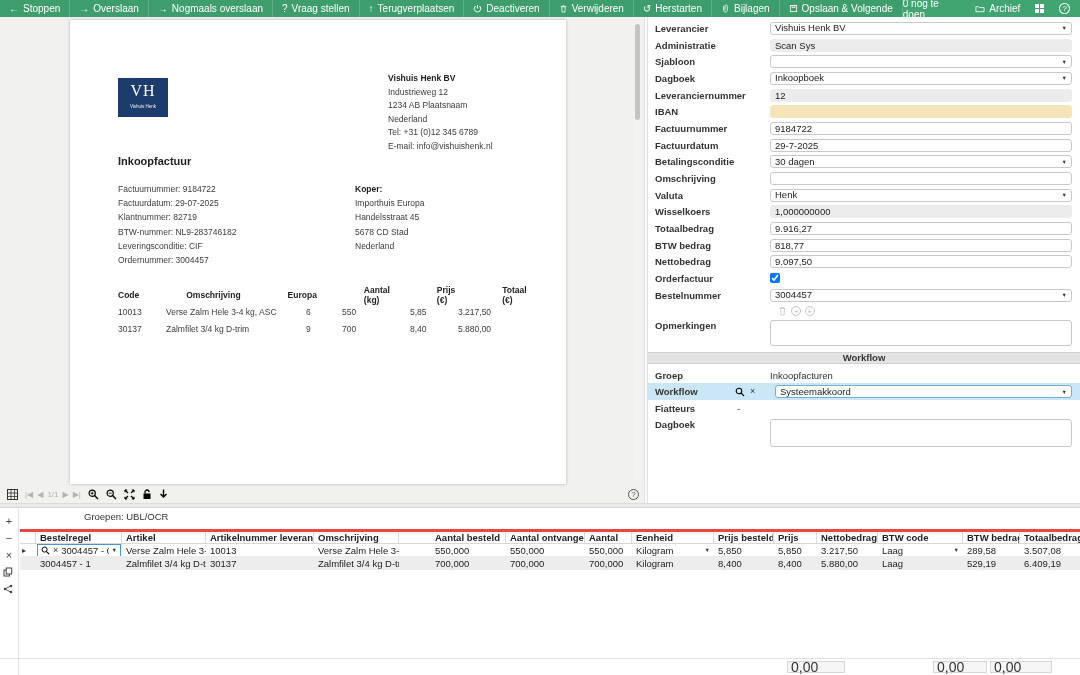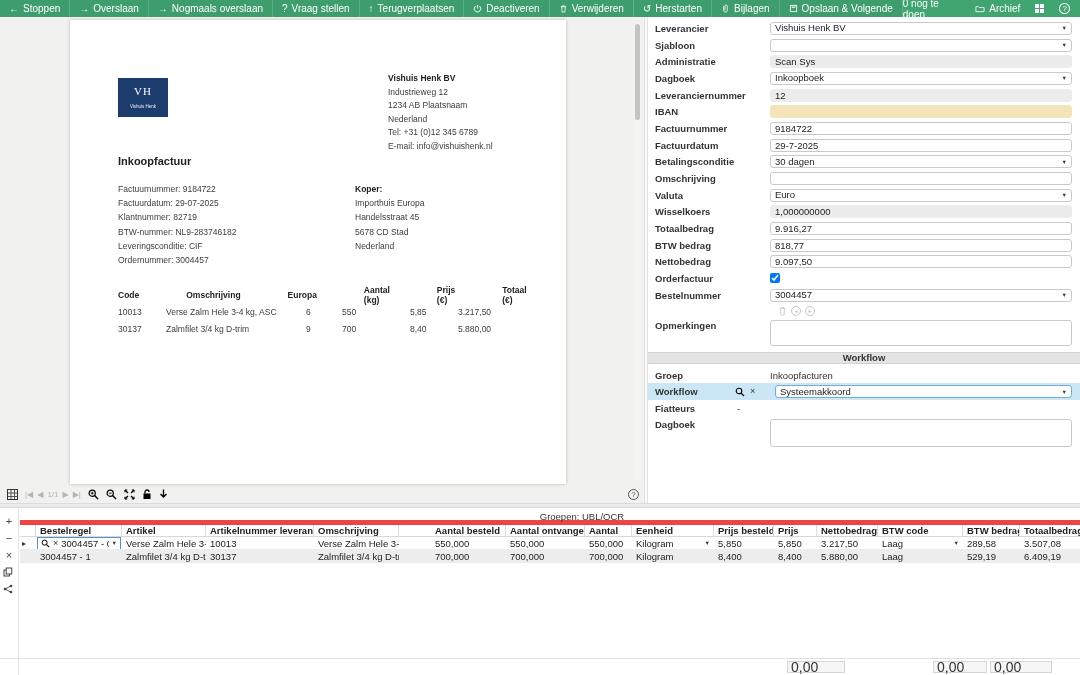--- a/index.html
+++ b/index.html
@@ -21,21 +21,21 @@
 
   
   .viewer { position:absolute; top:17px; left:0; width:646px; bottom:172px; background:#f1f1f0; }
   .page { position:absolute; left:70px; top:3px; width:496px; height:464px; background:#fff;
           box-shadow:0 0 3px rgba(0,0,0,0.25); font-size:8.5px; color:#3c3c3c; }
   .vscroll { position:absolute; right:5px; top:5px; width:7px; height:458px; background:#f3f3f3; }
   .vthumb { position:absolute; top:2px; left:1px; width:5px; height:96px; background:#c4c4c4; border-radius:3px; }
 
   .logo { position:absolute; left:48px; top:58px; width:50px; height:39px; background:#1d3c6e;
           color:#fff; text-align:center; }
-  .logo .vh { font-family:"Liberation Serif", serif; font-size:11px; line-height:26px; letter-spacing:1px; }
+  .logo .vh { font-family:"Liberation Serif", serif; font-size:16px; line-height:26px; letter-spacing:1px; }
   .logo .cap { font-size:4.5px; line-height:5px; opacity:.9; }
 
   .sup-block { position:absolute; left:318px; top:52px; width:160px; line-height:13.5px; }
   .sup-block .nm { font-weight:bold; color:#222; }
 
   .inv-title { position:absolute; left:48px; top:135px; font-size:11px; font-weight:bold; color:#222; }
 
   .inv-meta { position:absolute; left:48px; top:162px; line-height:14.2px; }
   .koper { position:absolute; left:285px; top:162px; line-height:14.2px; }
   .koper .hd { font-weight:bold; color:#222; }
@@ -91,21 +91,21 @@
   .splitter { position:absolute; left:0; right:0; top:503px; height:5px; background:#ebebeb;
               border-top:1px solid #dcdcdc; border-bottom:1px solid #d6d6d6; text-align:center; }
   .splitter .grip { display:inline-block; margin-top:-4px; color:#9a9a9a; font-size:7px; letter-spacing:2px; }
 
   
   .gridpanel { position:absolute; left:0; right:0; top:508px; bottom:0; background:#fff; font-size:9.5px; }
   .gstrip { position:absolute; left:0; top:0; bottom:0; width:19px; border-right:1px solid #e4e4e4;
             display:flex; flex-direction:column; align-items:center; gap:7px; padding-top:8px; color:#444; }
   .gstrip .gi { font-size:11px; line-height:10px; width:12px; text-align:center; }
   .garea { position:absolute; left:20px; right:0; top:0; bottom:0; }
-  .grouprow { height:17px; line-height:17px; padding-left:64px; color:#333; border-bottom:5px solid #ef4444;text-align:center; }
+  .grouprow { height:24px; line-height:17px; padding-left:64px; color:#333; border-bottom:3px solid #ef4444; }
   .grow { display:flex; height:13px; align-items:center; border-bottom:1px solid #ececec; }
   .grow.hdr { font-weight:bold; color:#222; height:12px; border-bottom:1px solid #d8d8d8; }
   .grow.alt { background:#ededed; }
   .gc { padding:0 4px; overflow:hidden; white-space:nowrap; flex-shrink:0; height:100%;
         display:flex; align-items:center; }
   .grow.hdr .gc { border-right:1px solid #dcdcdc; }
   .gc0{width:16px; padding:0 2px;} .gc1{width:86px;} .gc2{width:84px;} .gc3{width:108px;}
   .gc4{width:85px;} .gc5{width:75px;margin-left:32px;} .gc6{width:79px;} .gc7{width:47px;} .gc8{width:82px;}
   .gc9{width:60px;} .gc10{width:43px;} .gc11{width:61px;} .gc12{width:85px;} .gc13{width:57px;} .gc14{width:92px;}
   .cell-dd { display:flex; align-items:center; width:100%; }
@@ -331,36 +331,36 @@
   <div class="frow">
     <span class="flabel">Leverancier</span>
     <div class="fctl">
         <div class="sel">
           <span class="sval">Vishuis Henk BV</span>
         </div>
       </div>
   </div>
 
   <div class="frow">
+    <span class="flabel">Administratie</span>
+    <div class="fctl">
+        <div class="ro">Scan Sys</div>
+      </div>
+  </div>
+
+  <div class="frow">
     <span class="flabel">Sjabloon</span>
     <div class="fctl">
         <div class="sel">
           <span class="sval"></span>
         </div>
       </div>
   </div>
 
   <div class="frow">
-    <span class="flabel">Administratie</span>
-    <div class="fctl">
-        <div class="ro">Scan Sys</div>
-      </div>
-  </div>
-
-  <div class="frow">
     <span class="flabel">Dagboek</span>
     <div class="fctl">
         <div class="sel">
           <span class="sval">Inkoopboek</span>
         </div>
       </div>
   </div>
 
   <div class="frow">
     <span class="flabel">Leveranciernummer</span>
@@ -401,21 +401,21 @@
     <span class="flabel">Omschrijving</span>
     <div class="fctl">
         <input class="inp" value="" style="">
       </div>
   </div>
 
   <div class="frow">
     <span class="flabel">Valuta</span>
     <div class="fctl">
         <div class="sel">
-          <span class="sval">Euro</span>
+          <span class="sval">Henk</span>
         </div>
       </div>
   </div>
 
   <div class="frow">
     <span class="flabel">Wisselkoers</span>
     <div class="fctl">
         <div class="ro">1,000000000</div>
       </div>
   </div>

